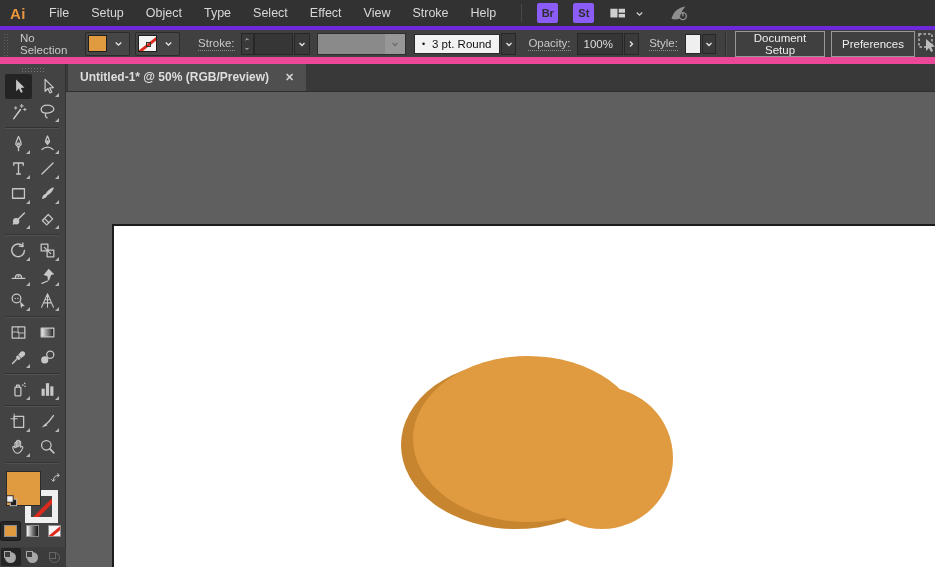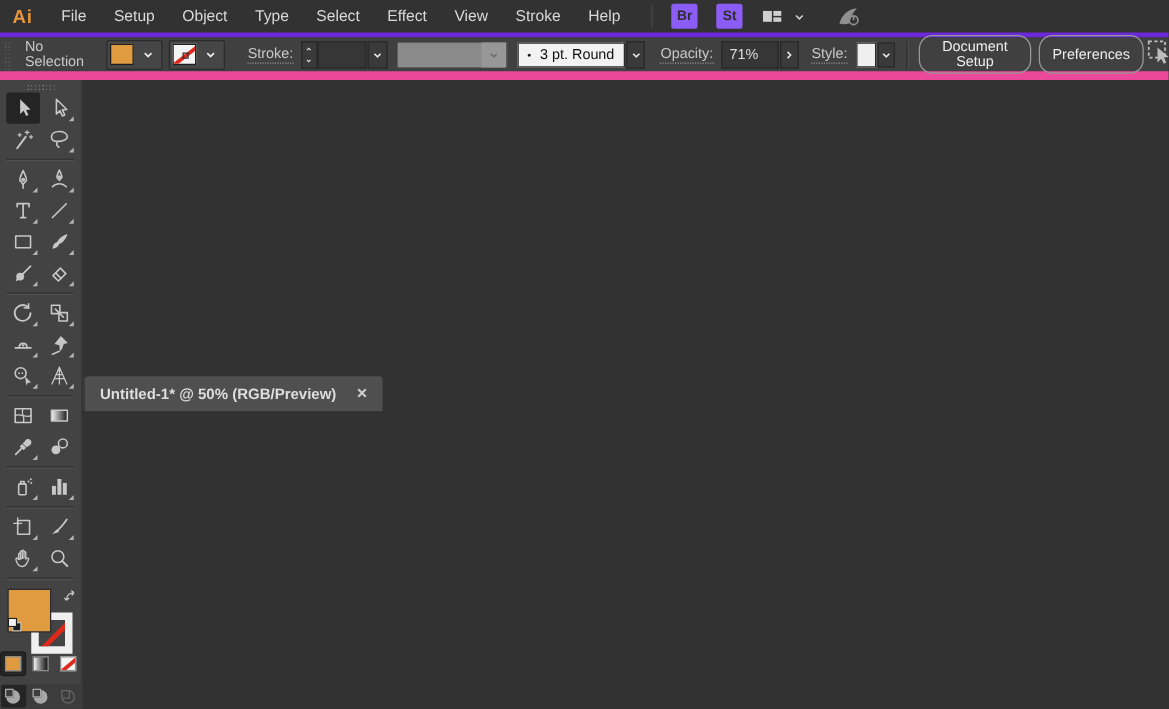--- a/index.html
+++ b/index.html
@@ -32,21 +32,21 @@
   .sw.stroke-none .mini-sq { position:absolute; left:7px; top:6px; width:5px; height:5px; border:1px solid #333; background:transparent;}
   .chev-btn { width:17px; height:19px; display:flex; align-items:center; justify-content:center; margin-left:3px;}
   .chev-box { width:19px; height:22px; background:#3A3A3A; border:1px solid #272727; display:flex; align-items:center; justify-content:center; margin-left:1px;}
   .spin { width:16px; height:22px; background:#3A3A3A; border:1px solid #272727; display:flex; flex-direction:column; align-items:center; justify-content:center; gap:2px;}
   .field { height:22px; background:#363636; border:1px solid #272727; color:#DDD; font-size:11.5px; display:flex; align-items:center; padding:0 6px;}
   .profile-dd { width:112px; height:22px; background:#8A8A8A; display:flex; align-items:center; justify-content:flex-end; border:1px solid #2E2E2E;}
   .profile-dd .zone { width:20px; height:20px; display:flex; align-items:center; justify-content:center; background:#979797;}
   .brush-field { height:20px; background:#F2F2F2; border:1px solid #2A2A2A; display:flex; align-items:center; padding:0 7px; color:#111; font-size:11.5px; min-width:86px;}
   .brush-bullet { font-size:9px; margin-right:7px; color:#111;}
   .vsep { width:1px; height:22px; background:#2E2E2E; box-shadow:1px 0 0 #4E4E4E;}
-  .cb-btn { height:31px; background:transparent; border:1px solid #989898; border-radius:11px; color:#EDEDED;
+  .cb-btn { height:26px; background:transparent; border:1px solid #989898; border-radius:0; color:#EDEDED;
             font-size:11.5px; font-family:"Liberation Sans",sans-serif; padding:0 10px;}
   .style-box { width:20px; height:20px; background:#EFEFEF; border:1px solid #272727;}
   .cursor-dash-icon { margin-left:auto; margin-right:-4px;}
 
   
   .main { flex:1; display:flex; min-height:0;}
 
   
   .tools { width:66px; background:#434343; border-right:1px solid #333; display:flex; flex-direction:column; align-items:center; flex:0 0 66px;}
   .tools-grip { width:22px; height:7px; margin-top:3px; margin-bottom:2px;
@@ -78,21 +78,21 @@
 
   .mode-row { display:flex; gap:2px; margin-top:7px; background:#3C3C3C; padding:1px; border-radius:2px;}
   .modebtn { width:20px; height:18px; border:none; background:transparent; display:flex; align-items:center; justify-content:center; border-radius:2px; position:relative;}
   .modebtn.active { background:#242424;}
   .modebtn .mcirc { width:11px; height:11px; border-radius:50%; background:#A8A8A8; position:relative;}
   .modebtn .mcirc::before { content:""; position:absolute; left:-1px; top:-1px; width:5px; height:5px; background:#3C3C3C; border:1px solid #A8A8A8;}
   .modebtn.disabled { opacity:.38;}
   .modebtn.disabled .mcirc { background:transparent; border:1.5px solid #A8A8A8;}
 
   
-  .docarea { flex:1; display:flex; flex-direction:row; min-width:0;align-items:center;}
+  .docarea { flex:1; display:flex; flex-direction:column; min-width:0;}
   .tabbar { height:28px; background:#393939; display:flex; align-items:flex-end; flex:0 0 28px; border-bottom:1px solid #2D2D2D;}
   .tab { height:28px; margin-left:2px; background:#4F4F4F; display:flex; align-items:center; padding:0 12px; border-radius:3px 3px 0 0;}
   .tab-title { color:#DEDEDE; font-size:12px; font-weight:bold; white-space:nowrap;}
   .tab-close { color:#CFCFCF; font-size:11px; font-weight:bold; margin-left:16px; cursor:default;}
 
   .canvas { flex:1; background:#5F5F5F; position:relative; overflow:hidden;}
   .artboard { position:absolute; left:48px; top:134px; width:821px; height:341px; background:#FFFFFF;
               box-shadow:-2px 0 0 #1C1C1C, 0 -2px 0 #1C1C1C, -2px -2px 0 #1C1C1C;}
   .shape { position:absolute; border-radius:50%;}
 </style>
@@ -338,21 +338,21 @@
       <span>3 pt. Round</span>
     </div>
     <div class="chev-box" style="height:22px">
         <svg width="12" height="12" viewBox="0 0 24 24" style="stroke:#E6E6E6;fill:none;stroke-width:2.6">
           <use href="#sym-chevron-down"></use>
         </svg>
       </div>
 
     <span class="cb-label" style="margin-left:12px">Opacity:</span>
     <div class="field" style="margin-left:6px;width:56px;justify-content:space-between;padding-right:0">
-      <span>71%</span>
+      <span>100%</span>
     </div>
     <div class="chev-box">
         <svg width="12" height="12" viewBox="0 0 24 24" style="stroke:#E6E6E6;fill:none;stroke-width:2.6">
           <use href="#sym-chevron-right"></use>
         </svg>
       </div>
 
     <span class="cb-label" style="margin-left:10px">Style:</span>
     <div class="style-box" style="margin-left:7px"></div>
     <div class="chev-box" style="height:20px;width:17px">

